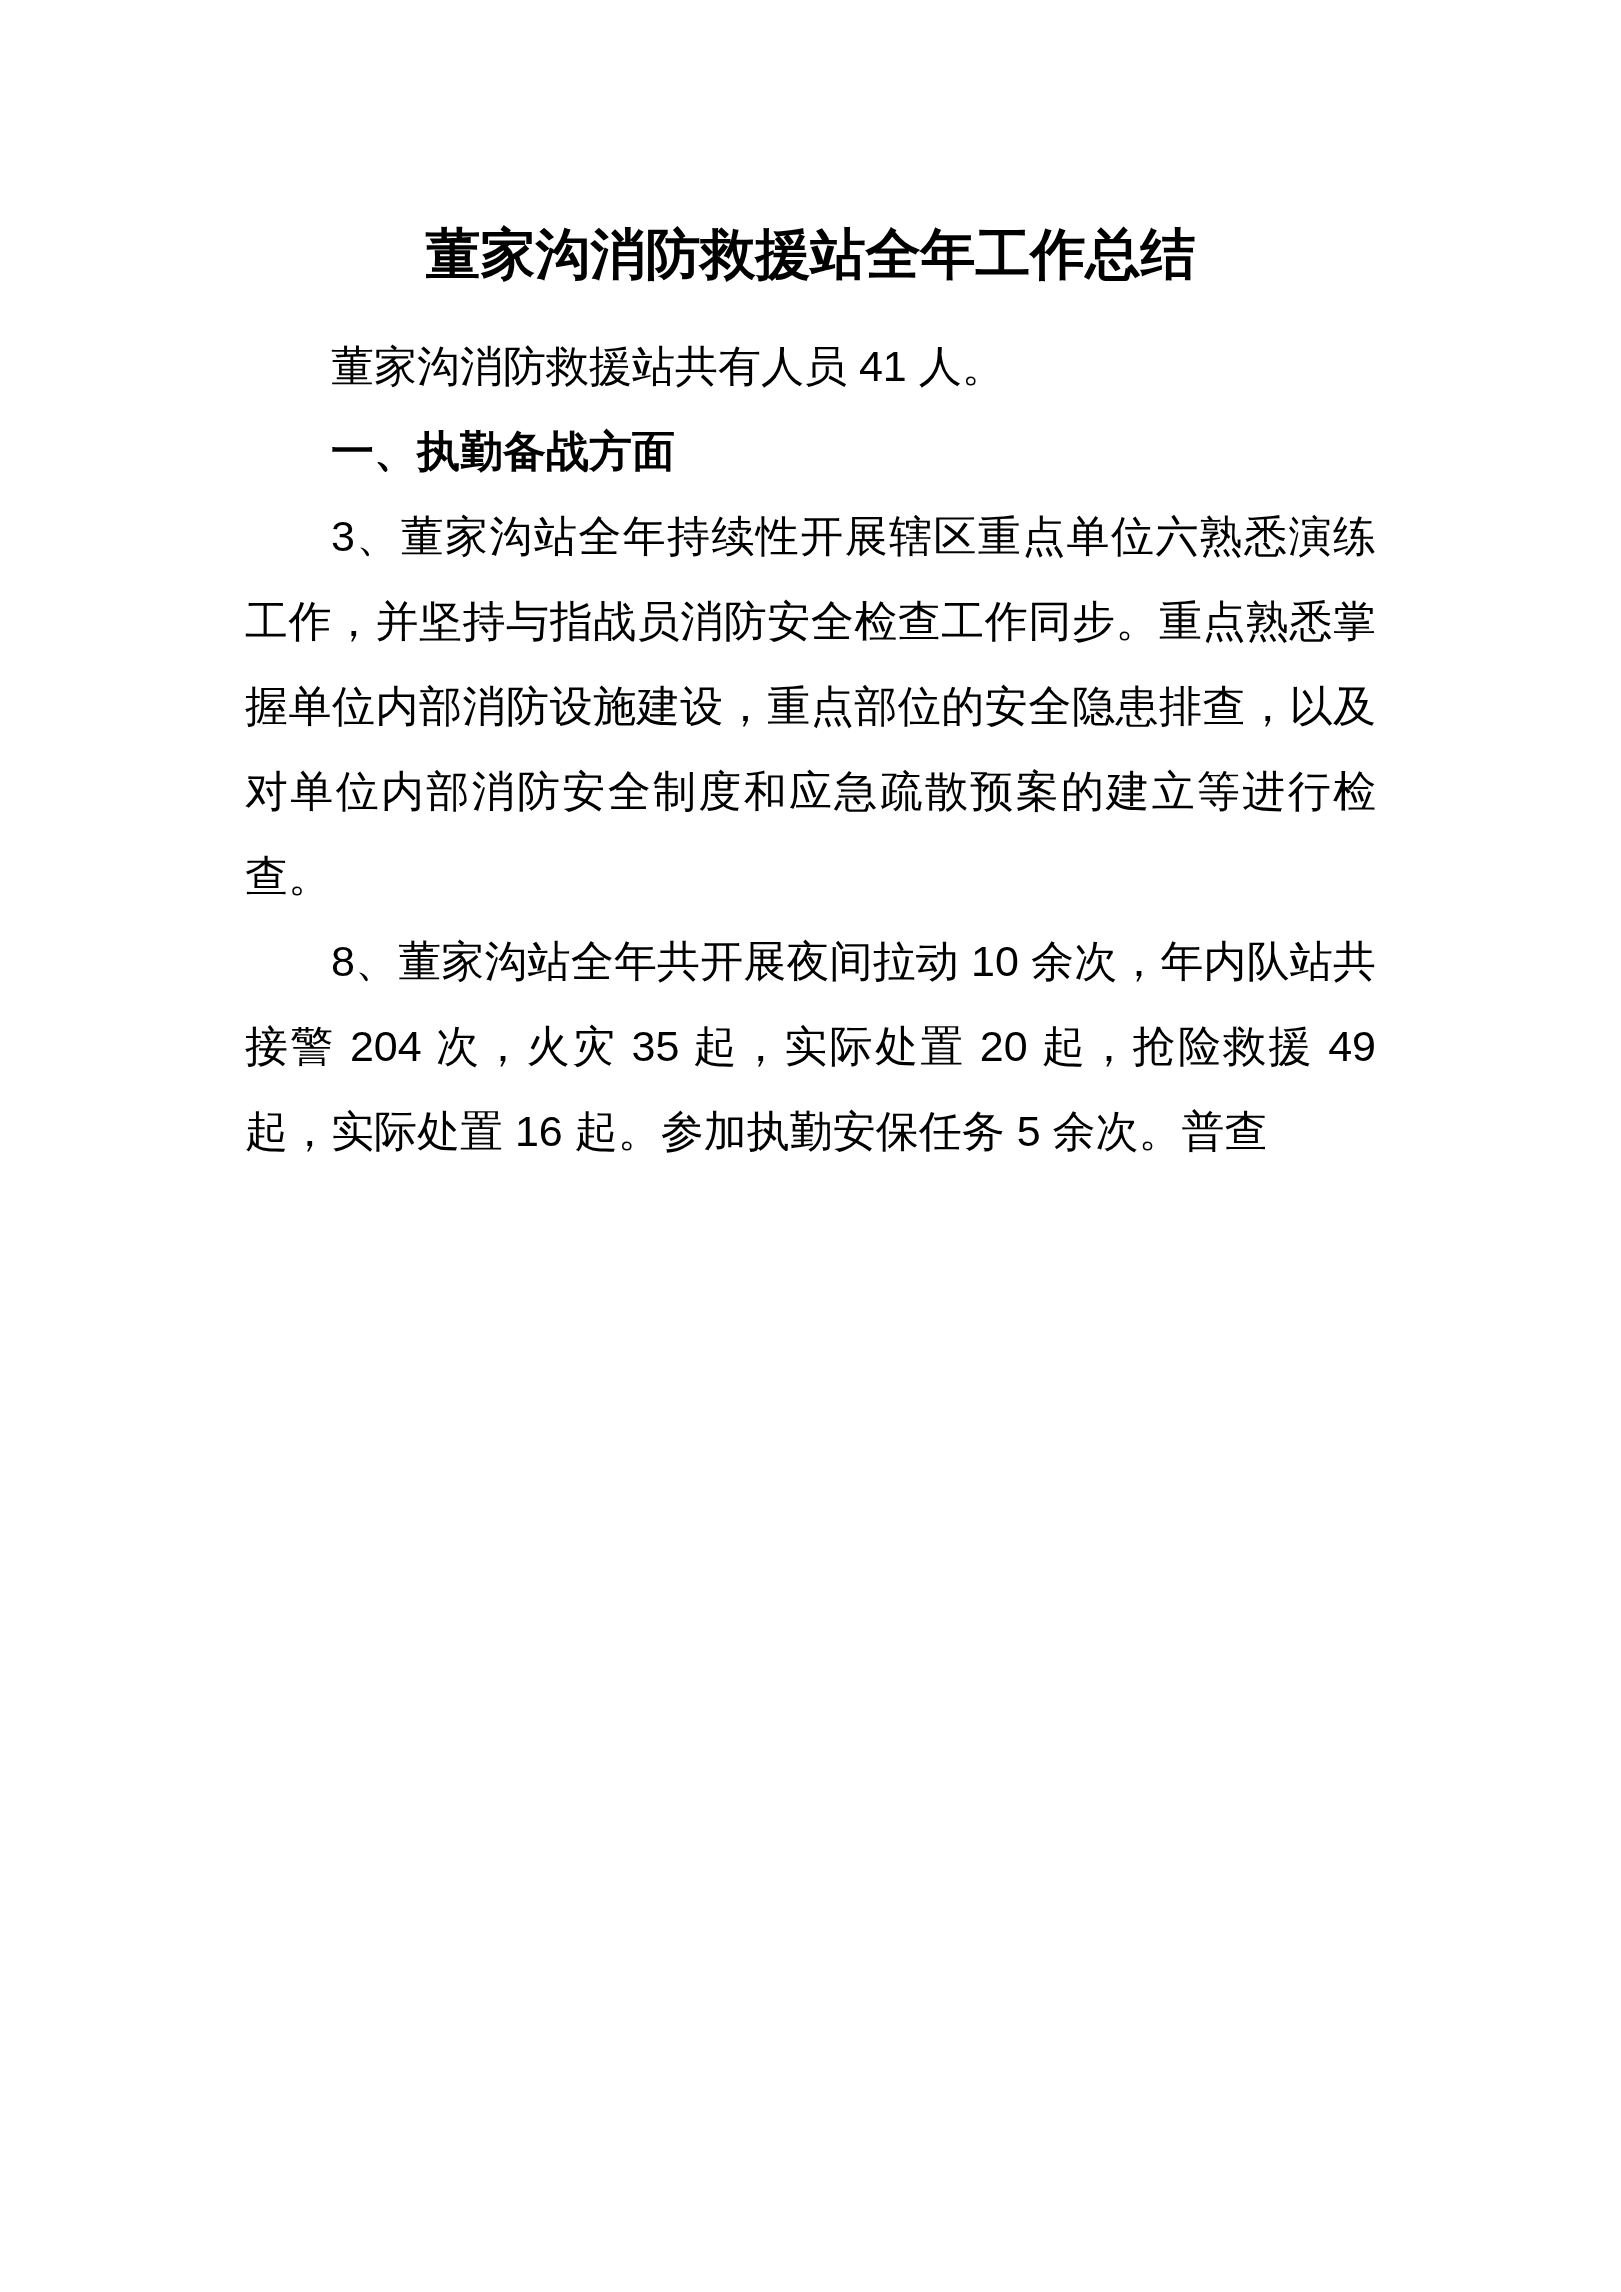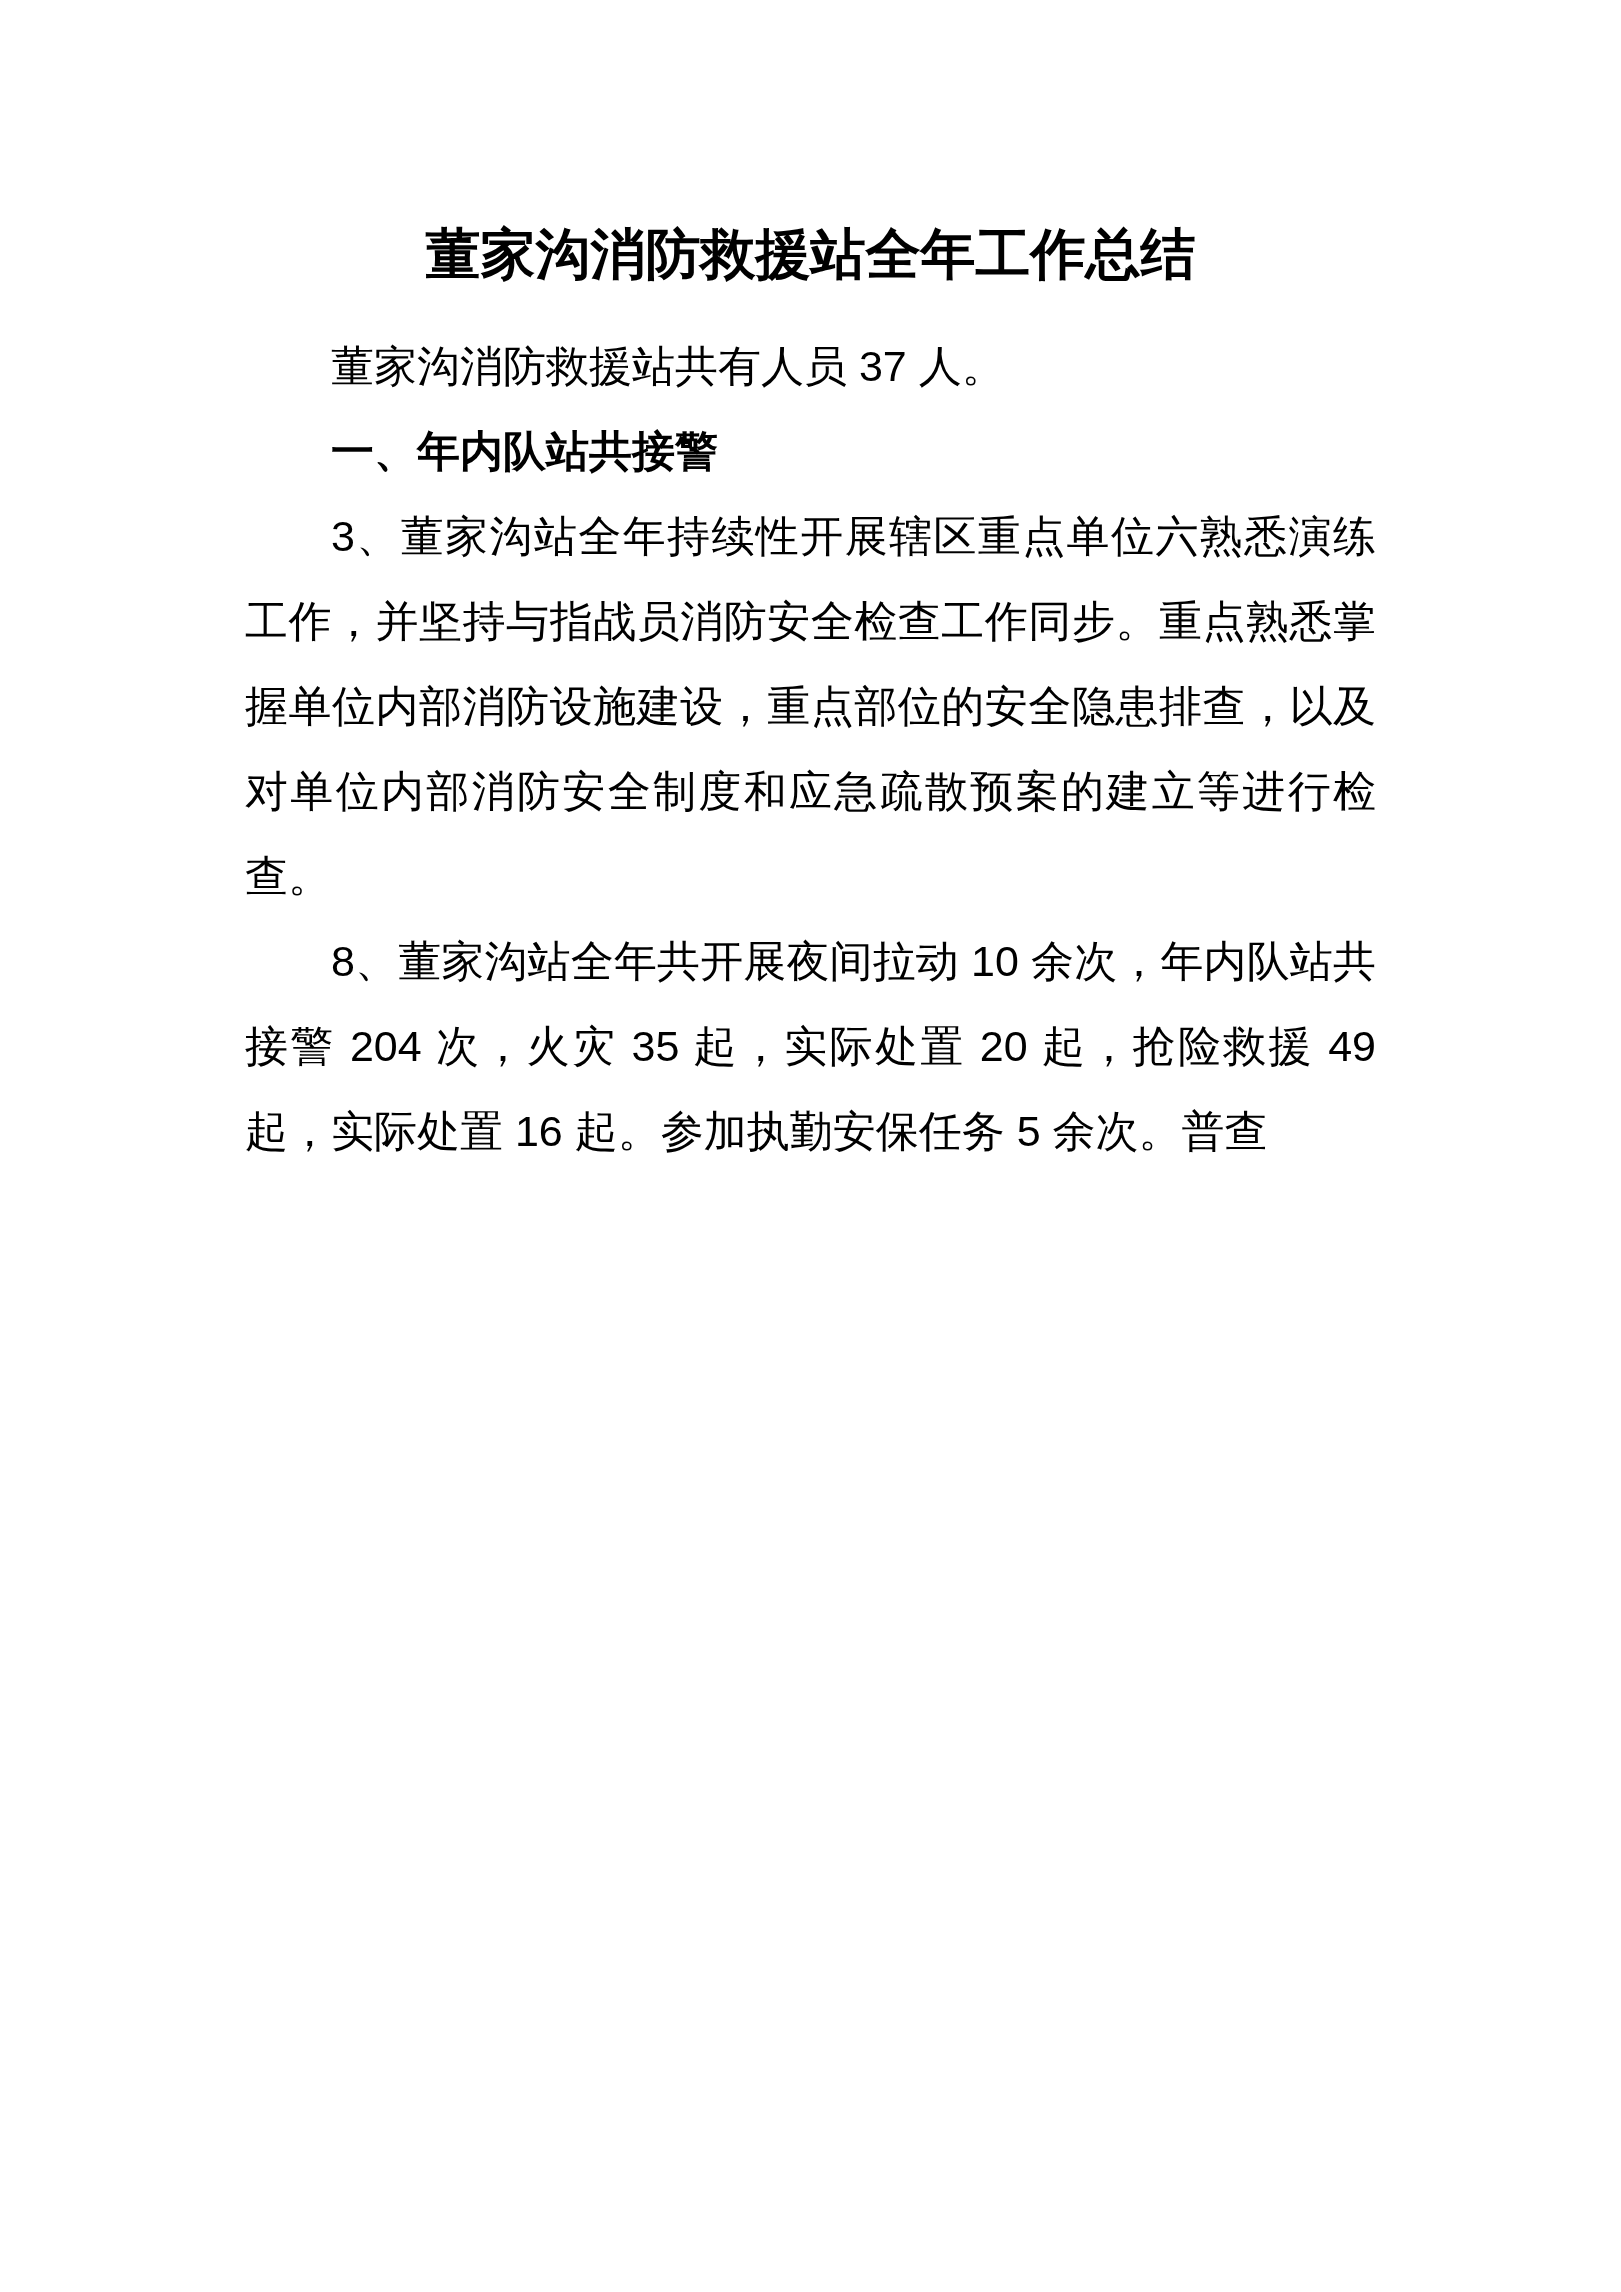--- a/index.html
+++ b/index.html
@@ -45,23 +45,23 @@
     font-weight: 700;
   }
 </style>
 </head>
 <body>
 
 <div class="page">
   <div class="content">
     <h1 class="doc-title">董家沟消防救援站全年工作总结</h1>
 
-    <p class="para intro">董家沟消防救援站共有人员 37 人。</p>
+    <p class="para intro">董家沟消防救援站共有人员 41 人。</p>
 
-    <p class="para heading">一、年内队站共接警</p>
+    <p class="para heading">一、执勤备战方面</p>
 
 
 
     <p class="para">3、董家沟站全年持续性开展辖区重点单位六熟悉演练工作，并坚持与指战员消防安全检查工作同步。重点熟悉掌握单位内部消防设施建设，重点部位的安全隐患排查，以及对单位内部消防安全制度和应急疏散预案的建立等进行检查。</p>
 
     <p class="para">8、董家沟站全年共开展夜间拉动 10 余次，年内队站共接警 204 次，火灾 35 起，实际处置 20 起，抢险救援 49 起，实际处置 16 起。参加执勤安保任务 5 余次。普查</p>
   </div>
 </div>
 
 

